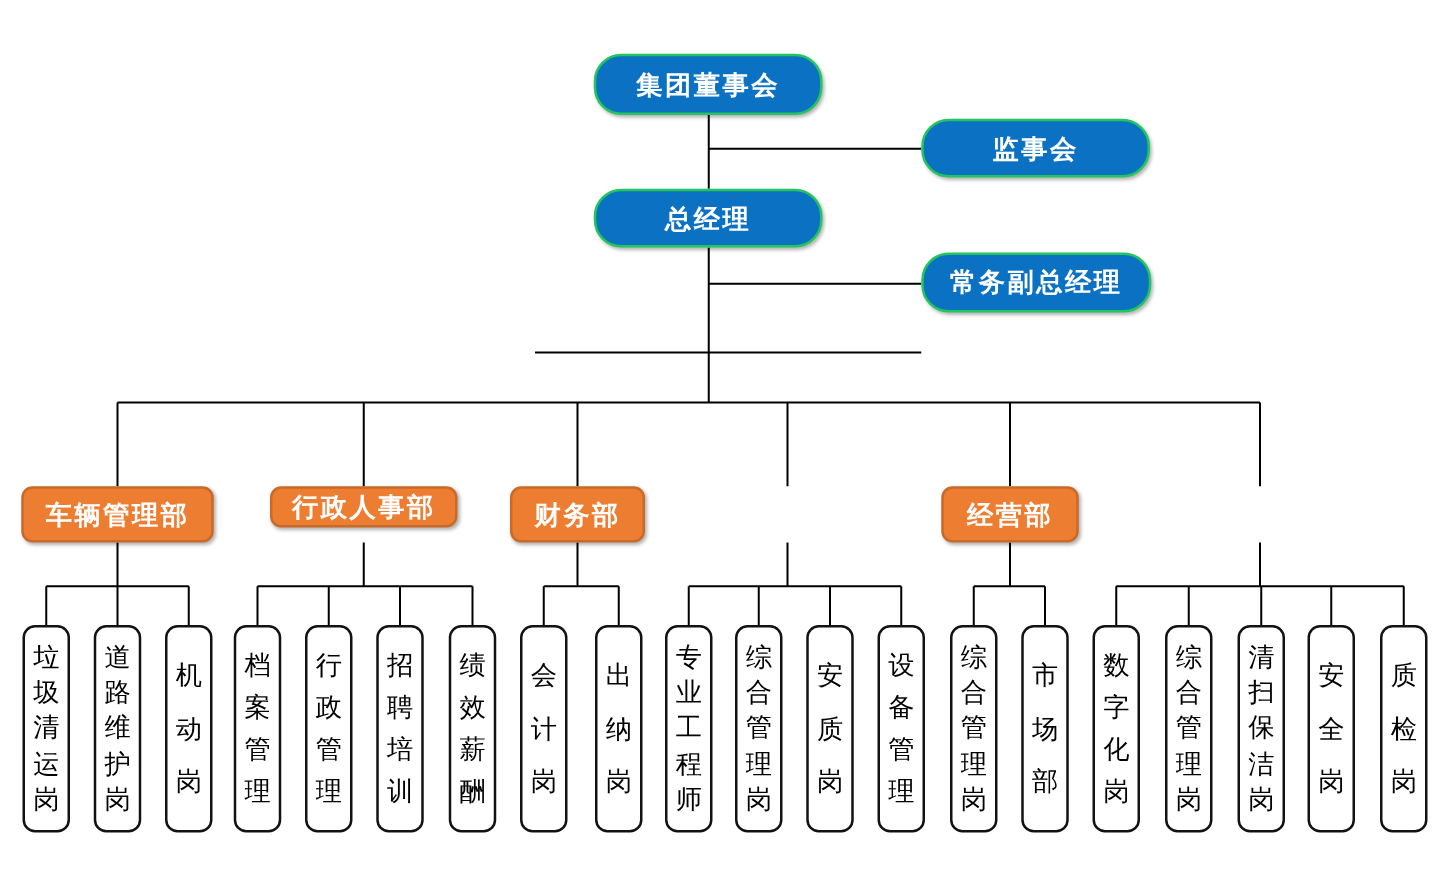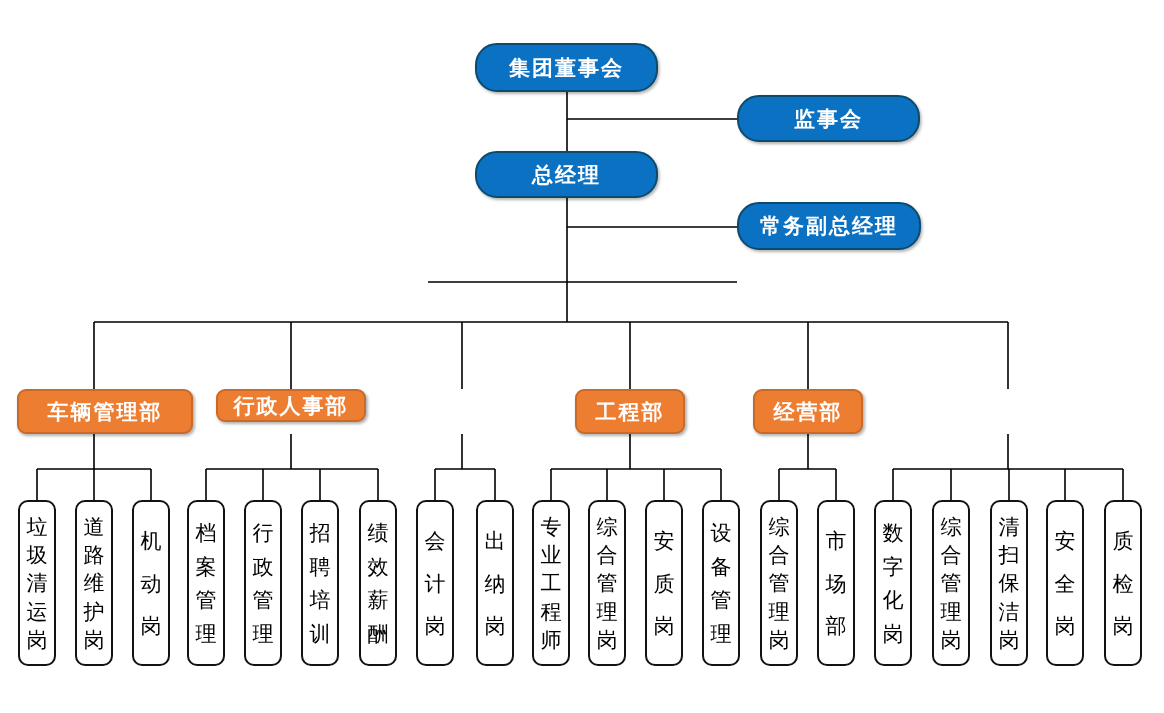--- a/index.html
+++ b/index.html
@@ -32,21 +32,21 @@
     display: flex;
     align-items: center;
     justify-content: center;
     box-sizing: border-box;
     font-size: 21px;
     letter-spacing: 2px;
     white-space: nowrap;
   }
   .blue {
     background: #0B71C2;
-    border: 2px solid #0c4a6e;
+    border: 2px solid #22c55e;
     border-radius: 22px;
     color: #ffffff;
     font-weight: 600;
     box-shadow: 1.5px 2px 3px rgba(0,0,0,0.30);
   }
   .orange {
     background: #ED7D31;
     border: 2px solid #C96A28;
     border-radius: 9px;
     color: #ffffff;
@@ -81,23 +81,23 @@
     <path d="M630 434V469 M551 469H721 M551 469V500 M607 469V500 M664 469V500 M721 469V500"></path>
     <path d="M808 434V469 M779 469H836 M779 469V500 M836 469V500"></path>
     <path d="M1008 434V469 M893 469H1123 M893 469V500 M951 469V500 M1009 469V500 M1065 469V500 M1123 469V500"></path>
   </svg>
 
   <div class="node blue" style="left:475px; top:43px;  width:183px; height:49px;">集团董事会</div>
   <div class="node blue" style="left:737px; top:95px;  width:183px; height:47px;">监事会</div>
   <div class="node blue" style="left:475px; top:151px; width:183px; height:47px;">总经理</div>
   <div class="node blue" style="left:737px; top:202px; width:184px; height:48px;">常务副总经理</div>
 
-  <div class="node orange" style="left:17px;  top:389px; width:176px; height:45px;">车辆管理部</div>
+  <div class="node orange" style="left:17px;  top:389px; width:154px; height:45px;">车辆管理部</div>
   <div class="node orange" style="left:216px; top:389px; width:150px; height:33px;">行政人事部</div>
-  <div class="node orange" style="left:575px; top:389px; width:110px; height:45px;">工程部</div>
+  <div class="node orange" style="left:408px; top:389px; width:108px; height:45px;">财务部</div>
   <div class="node orange" style="left:753px; top:389px; width:110px; height:45px;">经营部</div>
 
   <div class="node pos" style="left:18px;   top:500px; width:38px; height:166px;">
       <span>垃</span>
       <span>圾</span>
       <span>清</span>
       <span>运</span>
       <span>岗</span>
     </div>
   <div class="node pos" style="left:75px;   top:500px; width:38px; height:166px;">

